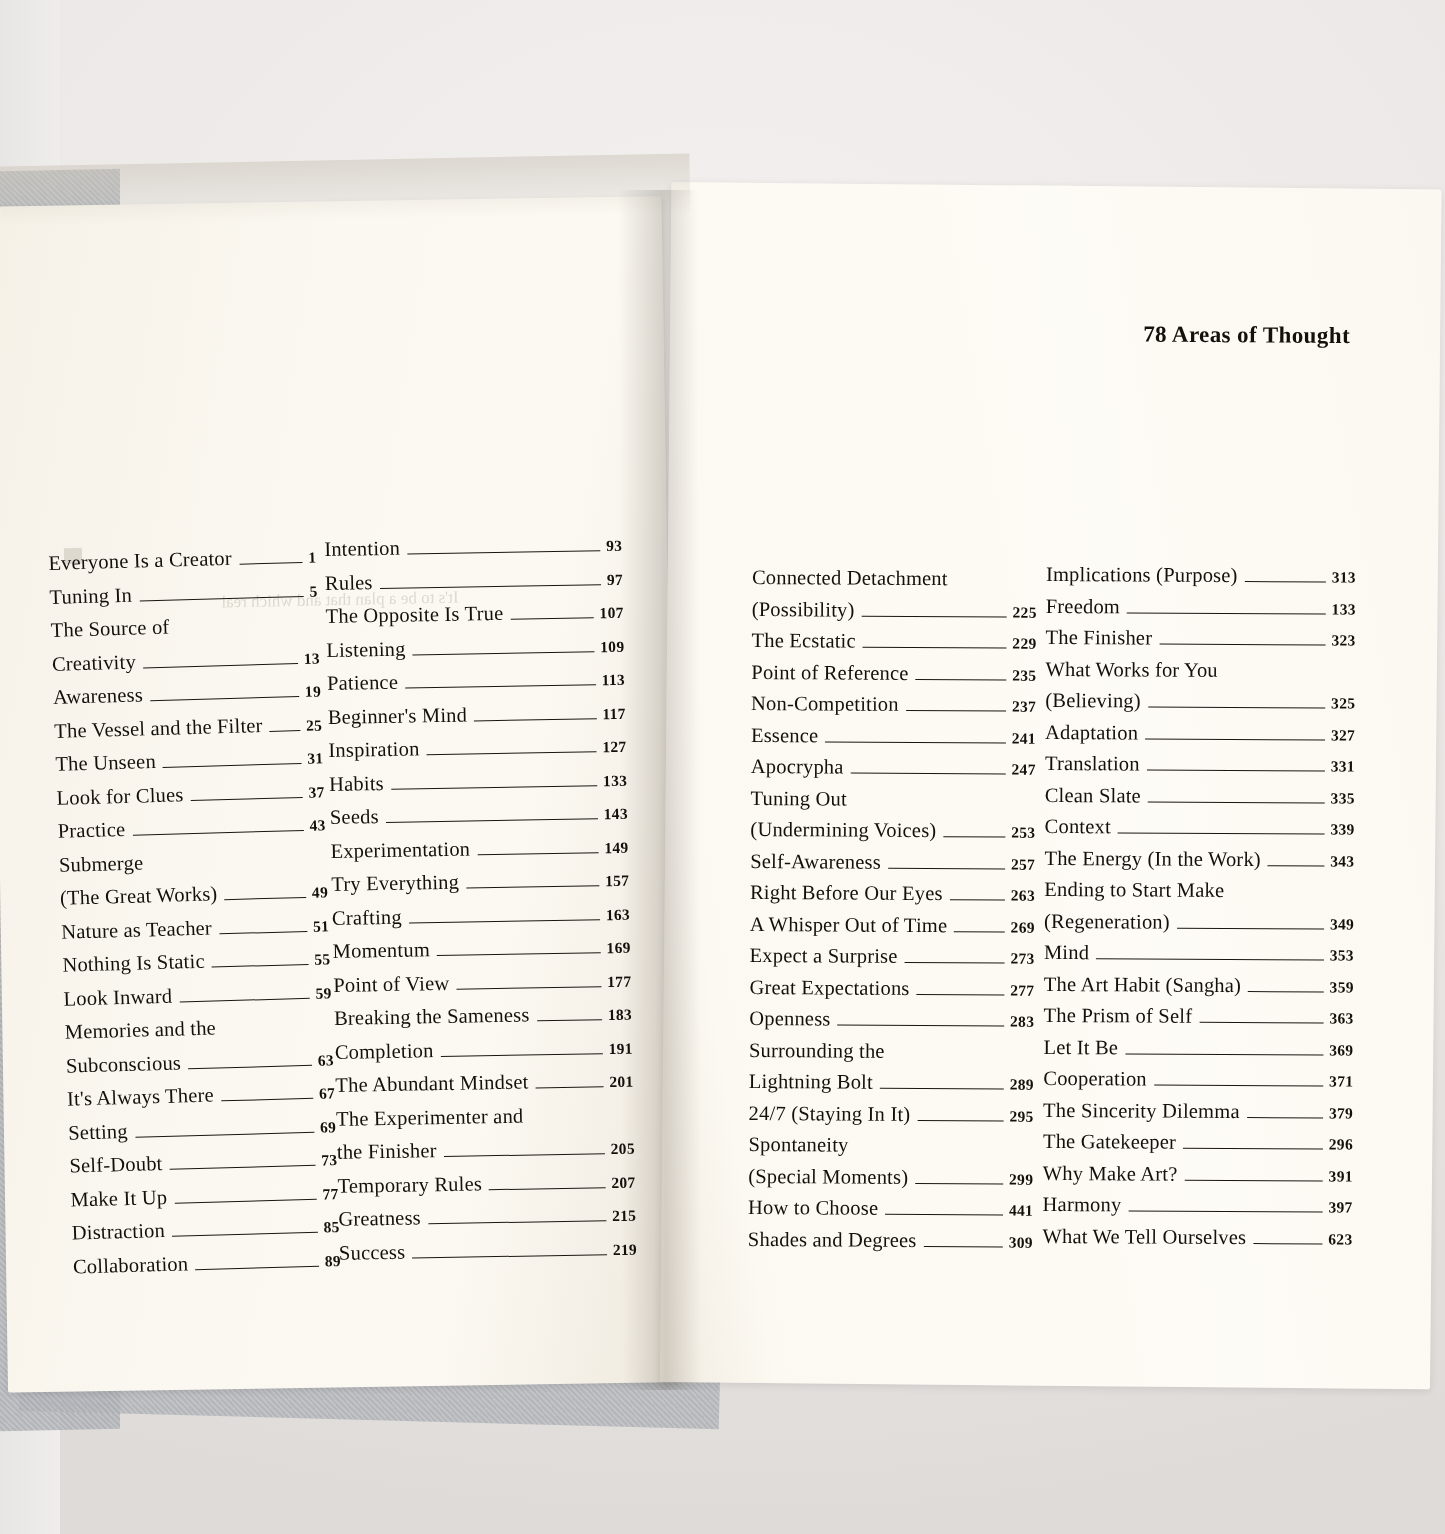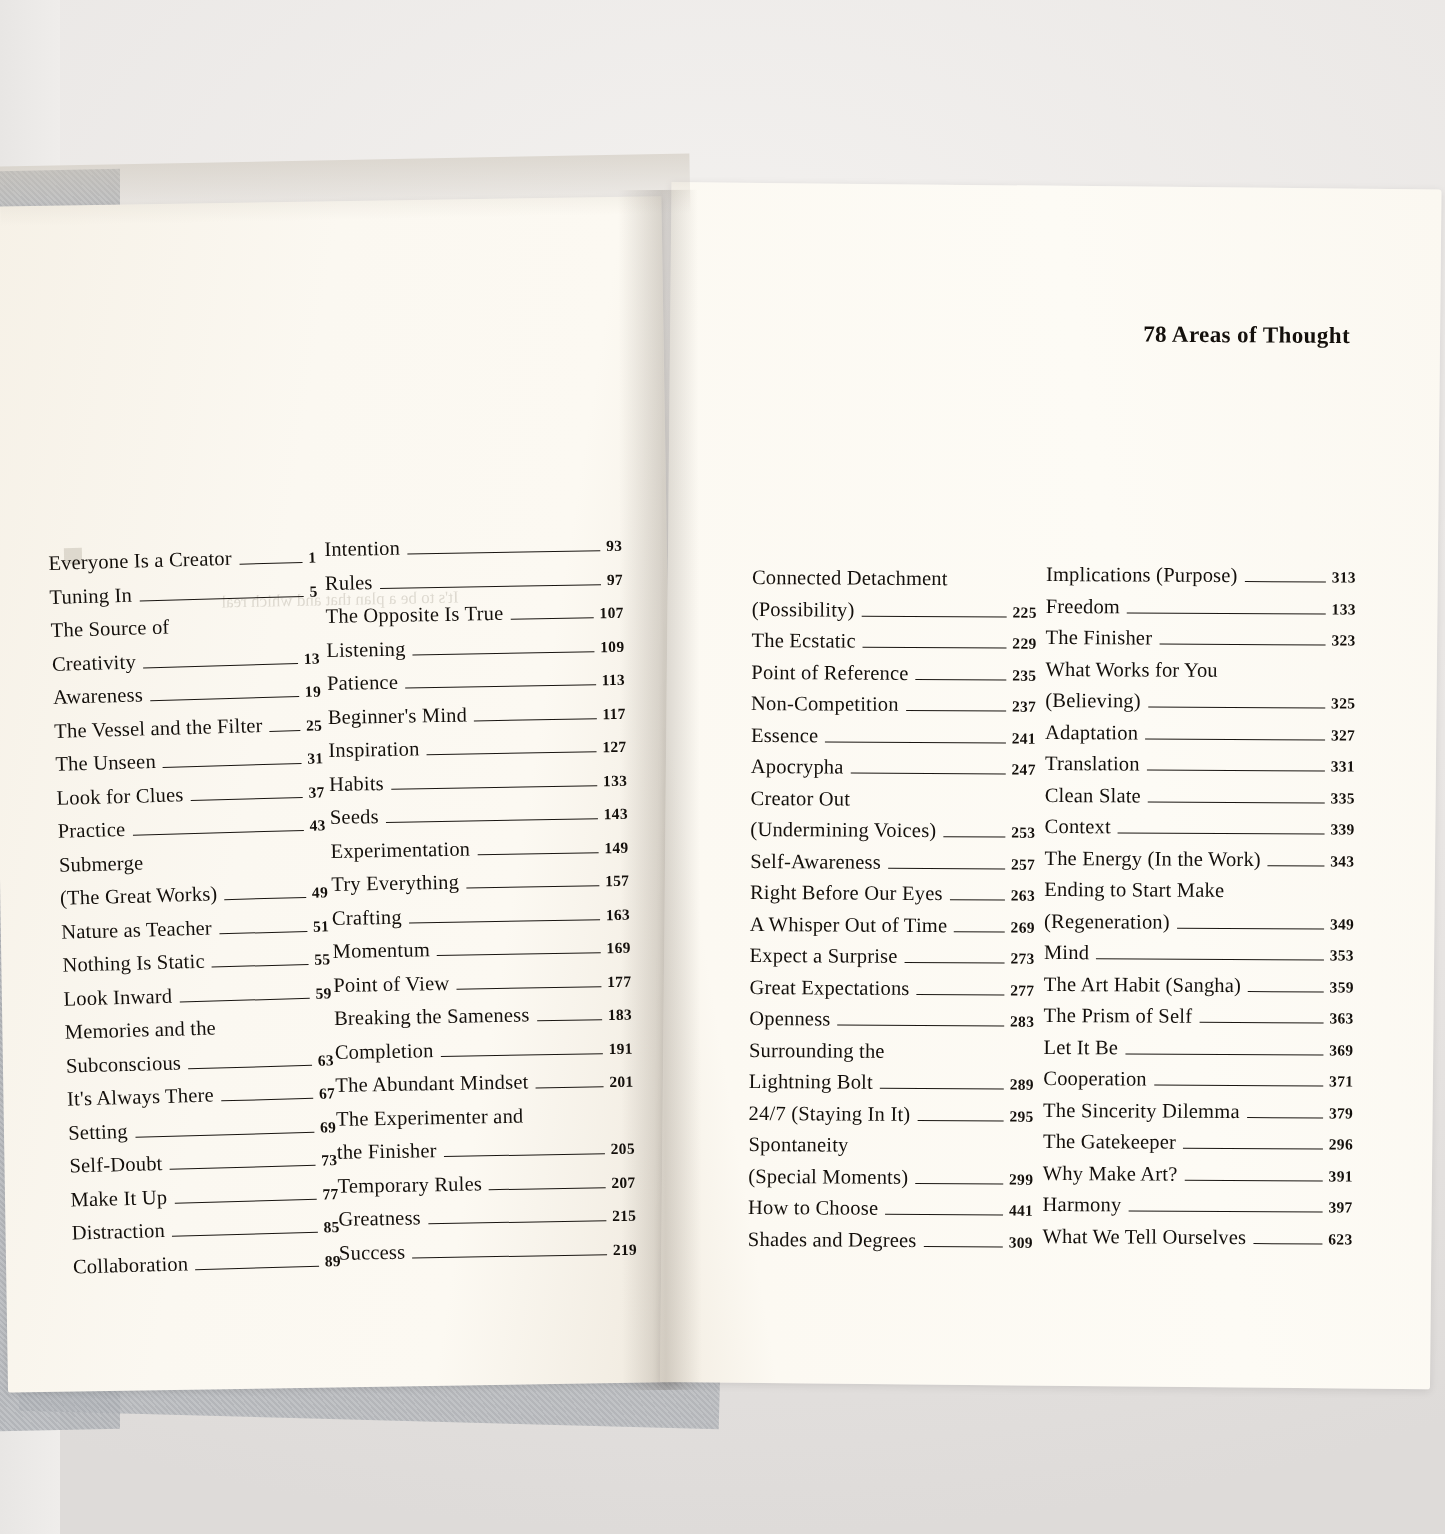--- a/index.html
+++ b/index.html
@@ -472,21 +472,21 @@
           <span class="title">Essence</span>
           <span class="leader"></span>
           <span class="pg">241</span>
         </div>
         <div class="entry">
           <span class="title">Apocrypha</span>
           <span class="leader"></span>
           <span class="pg">247</span>
         </div>
         <div class="entry noleader">
-          <span class="title">Creator Out</span>
+          <span class="title">Tuning Out</span>
           <span class="leader"></span>
           <span class="pg"></span>
         </div>
         <div class="entry">
           <span class="title">(Undermining Voices)</span>
           <span class="leader"></span>
           <span class="pg">253</span>
         </div>
         <div class="entry">
           <span class="title">Self-Awareness</span>

